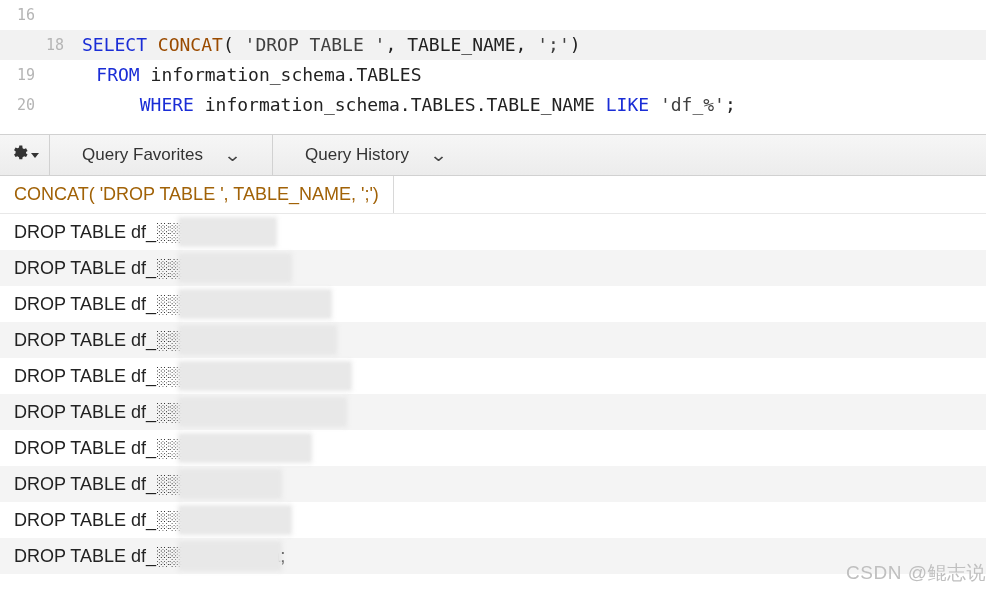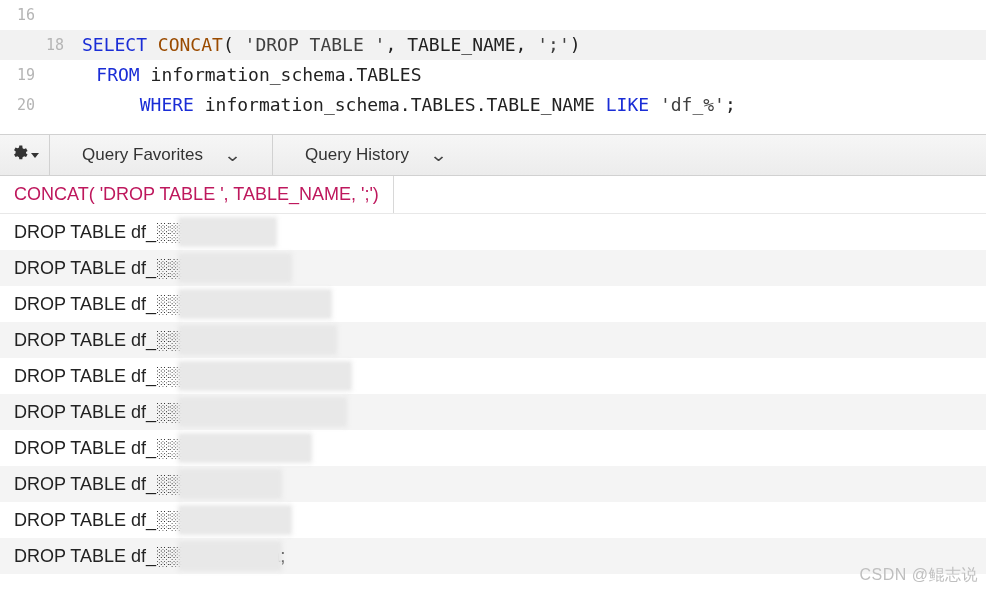--- a/index.html
+++ b/index.html
@@ -86,21 +86,21 @@
     transform: scaleX(1.2);
   }
   .results-area { }
   .col-header {
     display: flex;
     align-items: center;
     height: 38px;
     background: #fff;
     border-bottom: 1px solid #e8e8e8;
     font-size: 18px;
-    color: #be185d;
+    color: #a16207;
     text-align: right;
   }
   .col-header-cell {
     padding: 0 14px;
     height: 100%;
     display:flex; align-items:center;
     border-right: 1px solid #d8d8d8;
   }
   .result-row {
     height: 36px;
@@ -118,23 +118,23 @@
     position: absolute;
     height: 26px;
     background: #e8e8e8;
     top: 5px;
     z-index: 2;
     box-shadow: 0 0 4px 2px rgba(230,230,230,0.9);
     filter: blur(1px);
   }
   .watermark {
     position: absolute;
-    right: 8px;
+    right: 0;
     bottom: 4px;
-    font-size: 16px;
+    font-size: 19px;
     color: #bfbfbf;
     letter-spacing: 0.5px;
     z-index: 10;
   }
 </style>
 </head>
 <body>
 
 <div class="editor-area" id="editor">
     <div class="code-line">

